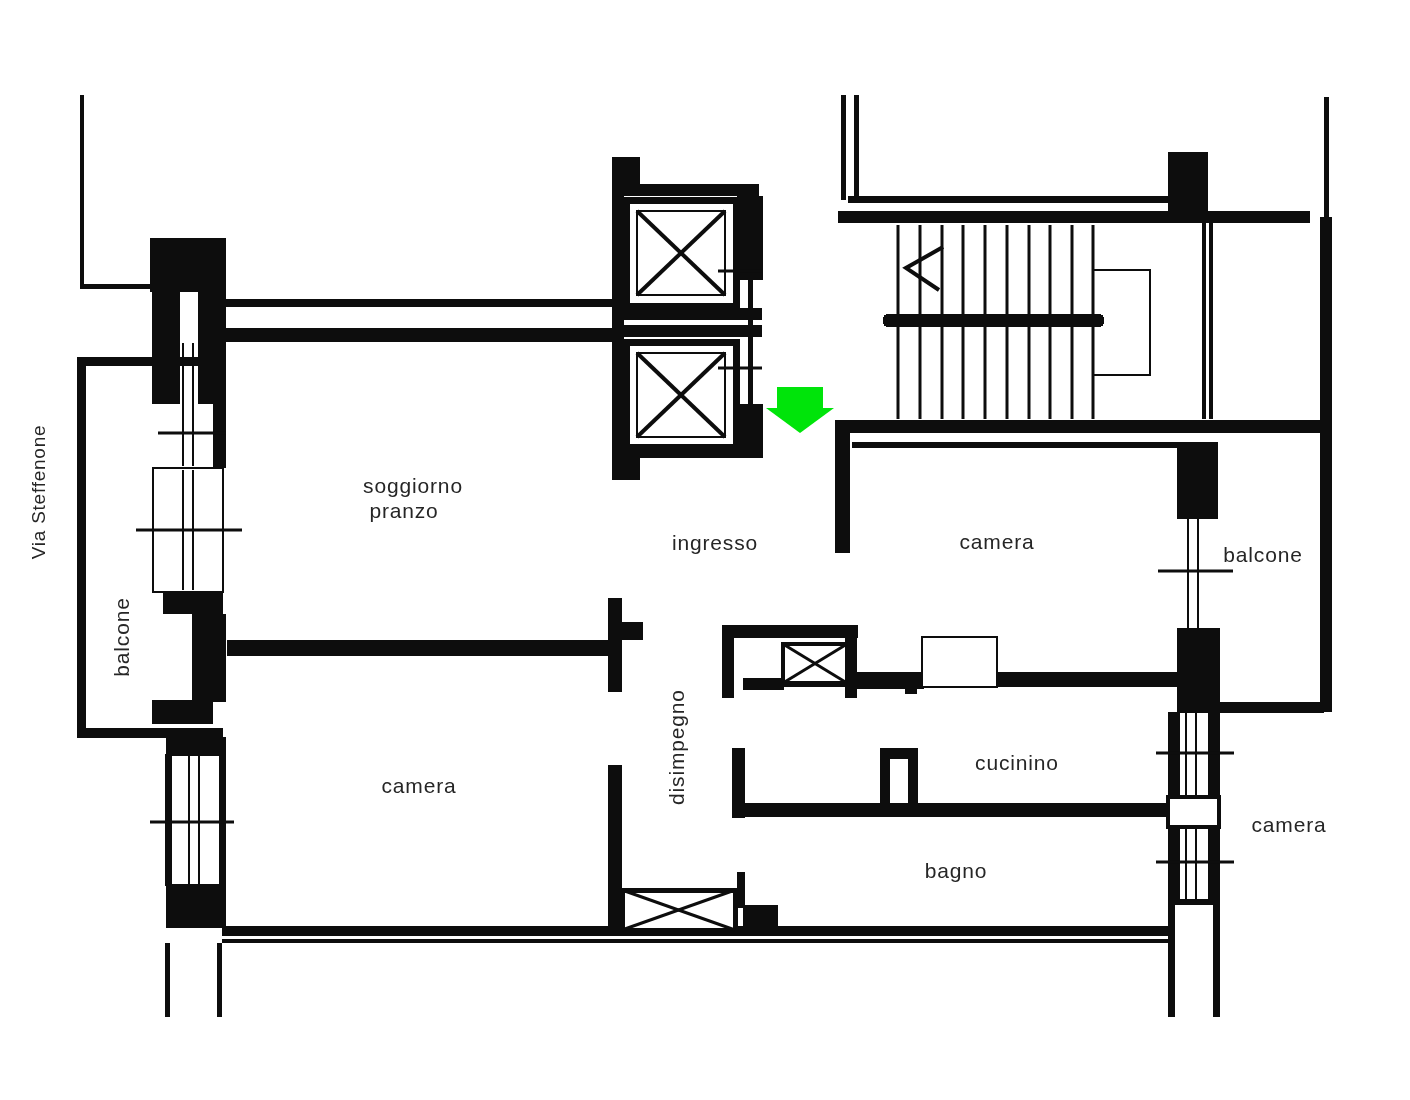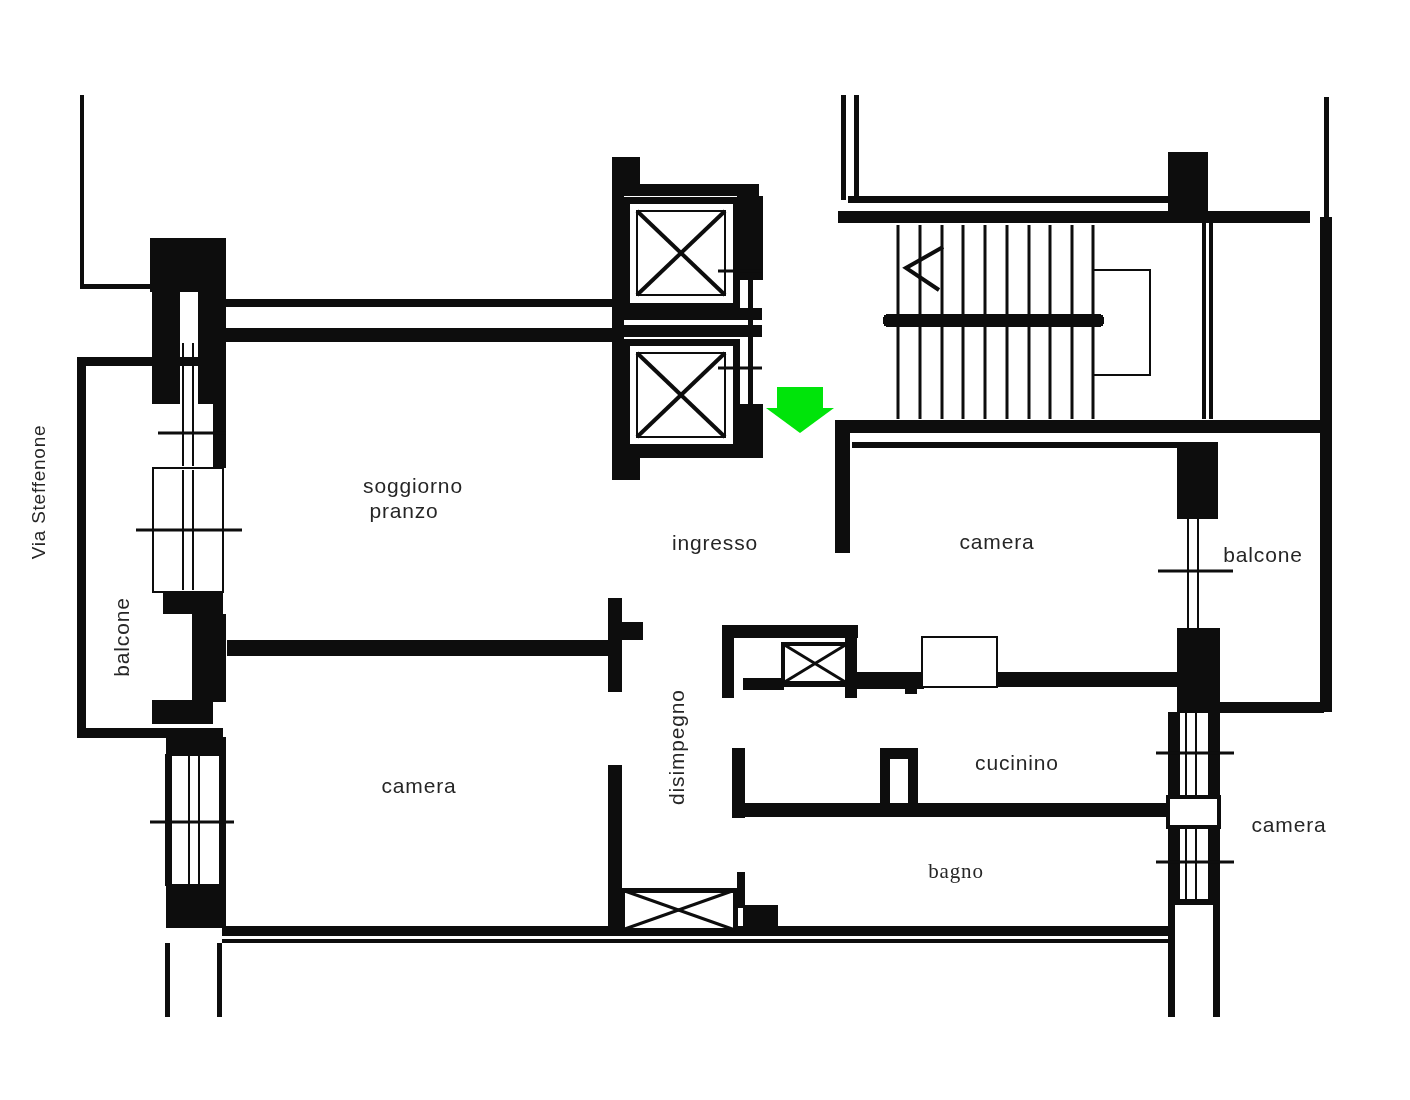--- a/index.html
+++ b/index.html
@@ -230,17 +230,17 @@
   <div class="room-label" style="left:997px;top:542px;">camera</div>
 
   <div class="room-label" style="left:1263px;top:555px;">balcone</div>
 
   <div class="room-label vertical" style="left:677px;top:747px;">disimpegno</div>
 
   <div class="room-label" style="left:419px;top:786px;">camera</div>
 
   <div class="room-label" style="left:1017px;top:763px;">cucinino</div>
 
-  <div class="room-label" style="left:956px;top:871px;font-family:Liberation Serif, serif;">bagno</div>
+  <div class="room-label" style="left:956px;top:871px;">bagno</div>
 
   <div class="room-label" style="left:1289px;top:825px;">camera</div>
 
 </div>
 
 </body></html>

